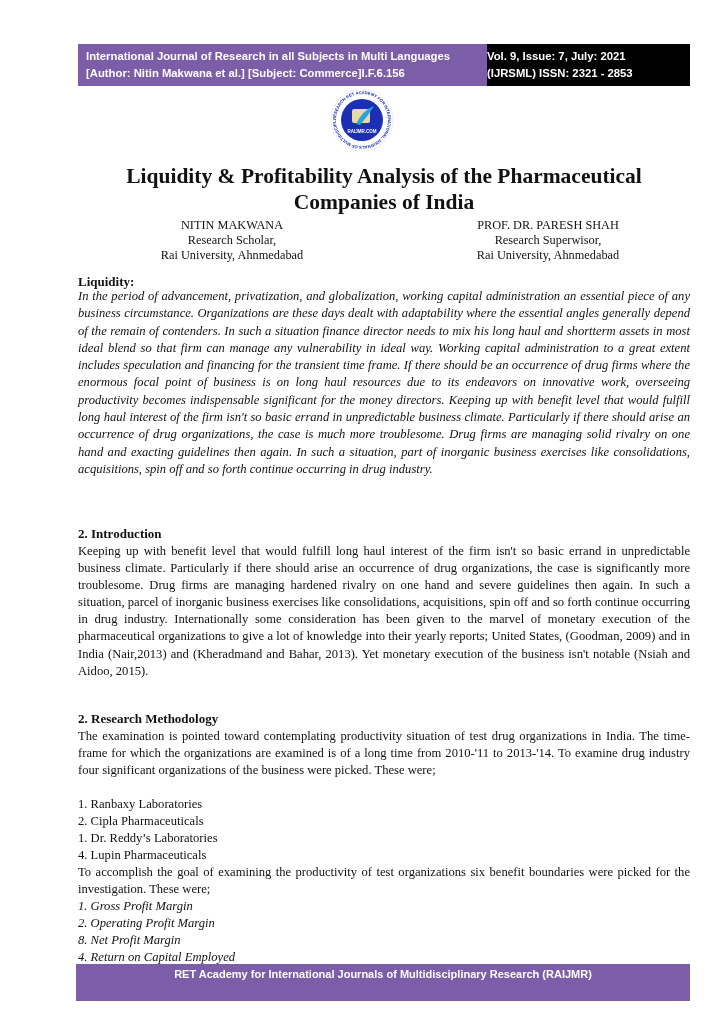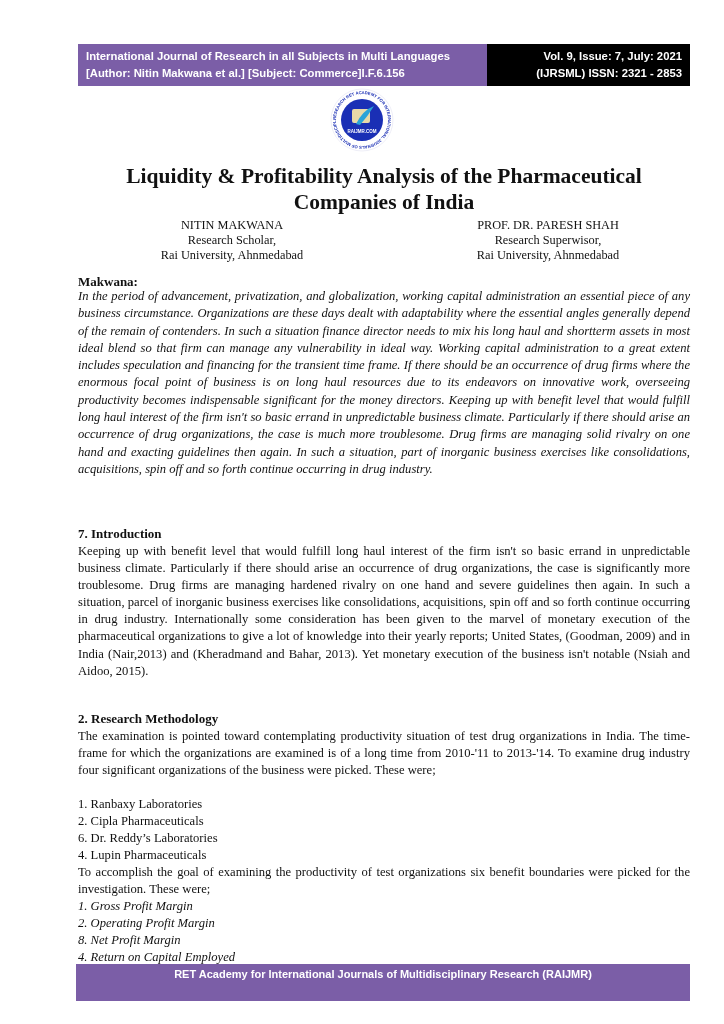--- a/index.html
+++ b/index.html
@@ -1,20 +1,20 @@
 <!DOCTYPE html>
 <html><head>
   <meta charset="utf-8">
   <style>
     html, body { margin: 0; padding: 0; background: #ffffff; }
     body { width: 724px; height: 1024px; position: relative; overflow: hidden; font-family: "Liberation Serif", serif; color: #111; }
 
     .hdr { position: absolute; top: 44px; left: 78px; width: 612px; height: 42px; display: flex; }
     .hdr-left { background: #7b5ea7; width: 409px; height: 100%; color: #fff; font-family: "Liberation Sans", sans-serif; font-weight: bold; font-size: 11.3px; line-height: 17px; padding: 4px 0 0 8px; box-sizing: border-box; }
-    .hdr-right { background: #000; flex: 1; height: 100%; color: #fff; font-family: "Liberation Sans", sans-serif; font-weight: bold; font-size: 11.3px; line-height: 17px; padding: 4px 8px 16px 0; box-sizing: border-box; text-align: right; }
+    .hdr-right { background: #000; flex: 1; height: 100%; color: #fff; font-family: "Liberation Sans", sans-serif; font-weight: bold; font-size: 11.3px; line-height: 17px; padding: 4px 8px 16px 0; box-sizing: border-box; }
 
     .logo { position: absolute; left: 330px; top: 88px; width: 64px; height: 64px; }
 
     .title { position: absolute; top: 163px; left: 78px; width: 612px; text-align: center; font-weight: bold; font-size: 21.5px; line-height: 26px; }
 
     .author { position: absolute; top: 218px; width: 240px; text-align: center; font-size: 12.3px; line-height: 15px; }
     .author.a1 { left: 112px; }
     .author.a2 { left: 428px; }
 
     .abs-head { position: absolute; top: 274px; left: 78px; font-weight: bold; font-size: 13px; }
@@ -66,32 +66,32 @@
   <div>NITIN MAKWANA</div>
   <div>Research Scholar,</div>
   <div>Rai University, Ahnmedabad</div>
 </div>
 <div class="author a2">
   <div>PROF. DR. PARESH SHAH</div>
   <div>Research Superwisor,</div>
   <div>Rai University, Ahnmedabad</div>
 </div>
 
-<div class="abs-head">Makwana:</div>
+<div class="abs-head">Liquidity:</div>
 <p class="abs-body">In the period of advancement, privatization, and globalization, working capital administration an essential piece of any business circumstance. Organizations are these days dealt with adaptability where the essential angles generally depend of the remain of contenders. In such a situation finance director needs to mix his long haul and shortterm assets in most ideal blend so that firm can manage any vulnerability in ideal way. Working capital administration to a great extent includes speculation and financing for the transient time frame. If there should be an occurrence of drug firms where the enormous focal point of business is on long haul resources due to its endeavors on innovative work, overseeing productivity becomes indispensable significant for the money directors. Keeping up with benefit level that would fulfill long haul interest of the firm isn't so basic errand in unpredictable business climate. Particularly if there should arise an occurrence of drug organizations, the case is much more troublesome. Drug firms are managing solid rivalry on one hand and exacting guidelines then again. In such a situation, part of inorganic business exercises like consolidations, acquisitions, spin off and so forth continue occurring in drug industry.</p>
 
-<div class="sec-head" style="top:526px;">7. Introduction</div>
+<div class="sec-head" style="top:526px;">2. Introduction</div>
 <p class="para" style="top:543px;">Keeping up with benefit level that would fulfill long haul interest of the firm isn't so basic errand in unpredictable business climate. Particularly if there should arise an occurrence of drug organizations, the case is significantly more troublesome. Drug firms are managing hardened rivalry on one hand and severe guidelines then again. In such a situation, parcel of inorganic business exercises like consolidations, acquisitions, spin off and so forth continue occurring in drug industry. Internationally some consideration has been given to the marvel of monetary execution of the pharmaceutical organizations to give a lot of knowledge into their yearly reports; United States, (Goodman, 2009) and in India (Nair,2013) and (Kheradmand and Bahar, 2013). Yet monetary execution of the business isn't notable (Nsiah and Aidoo, 2015).</p>
 
 <div class="sec-head" style="top:711px;">2. Research Methodology</div>
 <p class="para" style="top:728px;">The examination is pointed toward contemplating productivity situation of test drug organizations in India. The time-frame for which the organizations are examined is of a long time from 2010-'11 to 2013-'14. To examine drug industry four significant organizations of the business were picked. These were;</p>
 <ul class="list" style="top:796px;">
   <li>1. Ranbaxy Laboratories</li>
   <li>2. Cipla Pharmaceuticals</li>
-  <li>6. Dr. Reddy’s Laboratories</li>
+  <li>1. Dr. Reddy’s Laboratories</li>
   <li>4. Lupin Pharmaceuticals</li>
 </ul>
 <p class="para" style="top:864px;">To accomplish the goal of examining the productivity of test organizations six benefit boundaries were picked for the investigation. These were;</p>
 <ul class="list" style="top:898px;font-style:italic;">
   <li>1. Gross Profit Margin</li>
   <li>2. Operating Profit Margin</li>
   <li>8. Net Profit Margin</li>
   <li>4. Return on Capital Employed</li>
 </ul>
 

